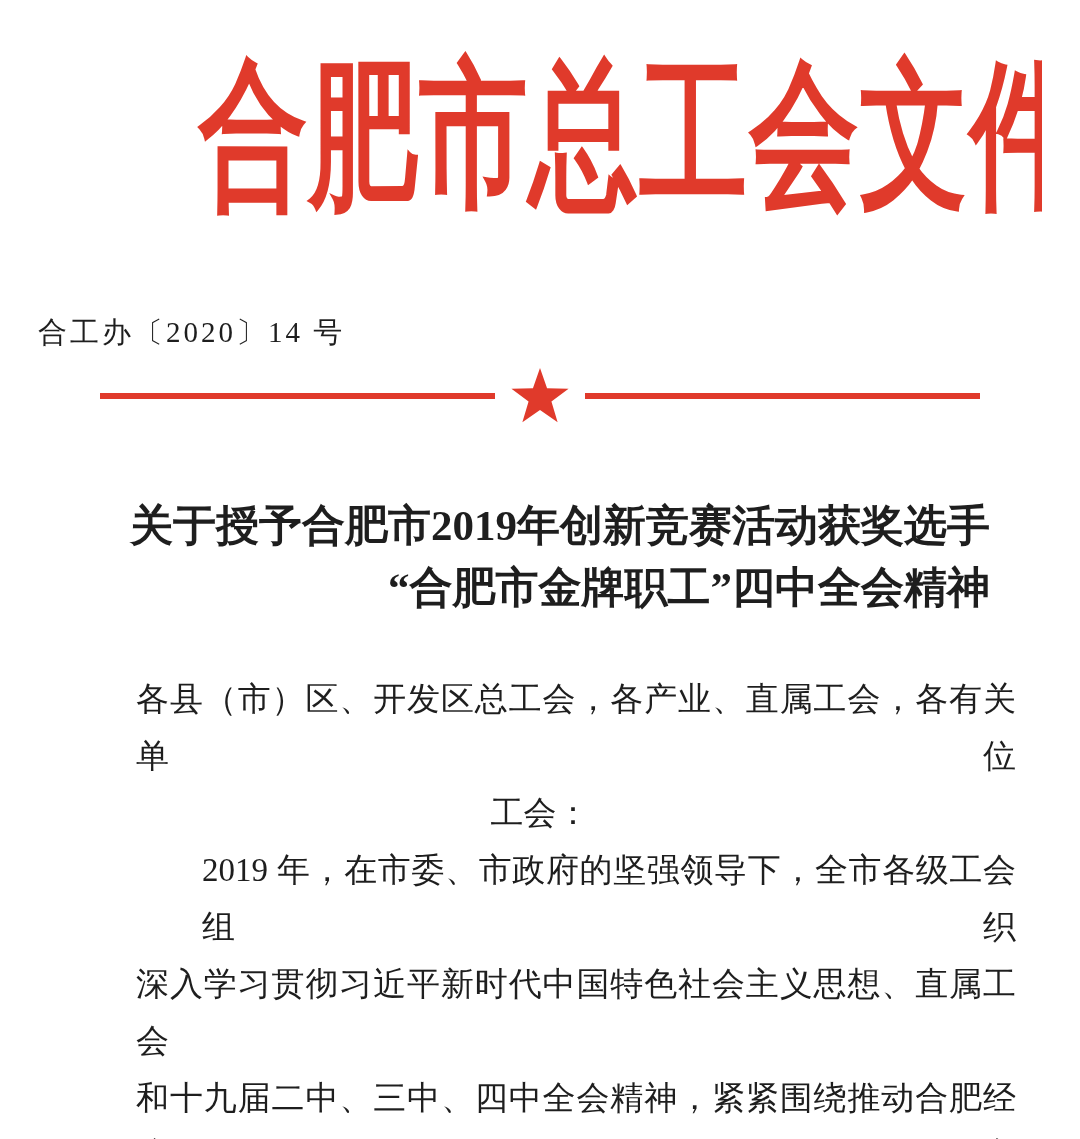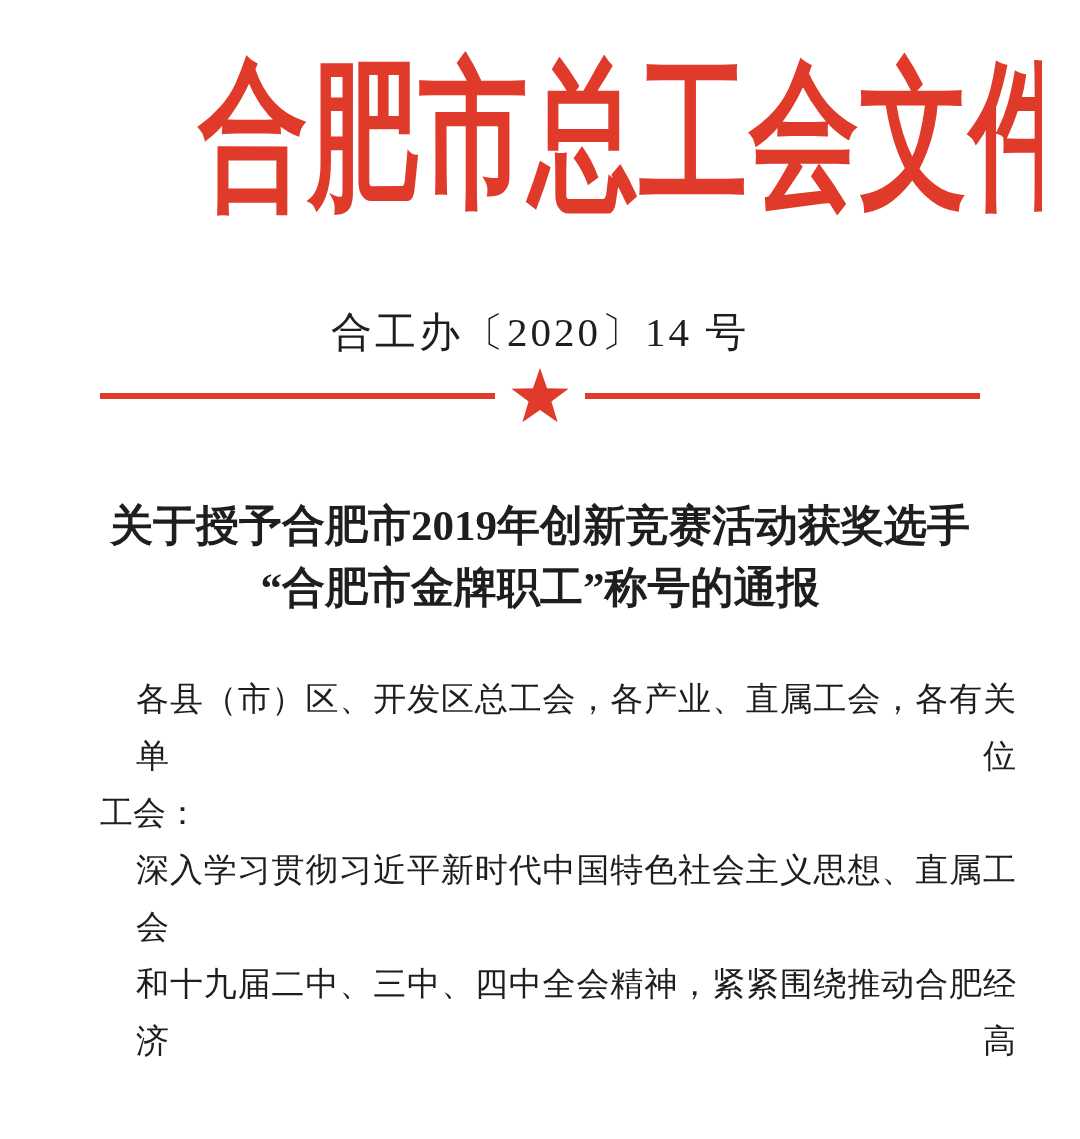--- a/index.html
+++ b/index.html
@@ -33,22 +33,22 @@
     white-space: nowrap;
     transform: scaleX(0.68);
     transform-origin: center center;
     letter-spacing: 2px;
   }
 
   .doc-number {
     margin-top: 90px;
     height: 40px;
     line-height: 40px;
-    text-align: center;
-    font-size: 41px;
+    text-align: left;
+    font-size: 29px;
     letter-spacing: 3px;
     color: var(--ink);
   }
 
   .divider {
     margin: 12px auto 0;
     width: 880px;
     height: 64px;
     display: flex;
     align-items: center;
@@ -64,35 +64,35 @@
     margin: 0 13px;
     display: flex;
     align-items: center;
     justify-content: center;
   }
   .divider .star svg { display: block; }
 
   .doc-title {
     margin: 67px auto 0;
     width: 900px;
-    text-align: center;
+    text-align: right;
     font-weight: bold;
     font-size: 43px;
     line-height: 62px;
     color: var(--ink);
   }
 
   .body-text {
     margin: 52px auto 0;
     width: 880px;
     font-size: 33px;
     line-height: 57px;
     color: var(--ink);
   }
-  .b-line { width: 100%; }
+  .b-line { width: 100%; text-align: center; }
   .b-line.j {
     text-align: justify;
     text-align-last: justify;
     margin-left: 36px;
     
   }
   .b-line.indent { padding-left: 66px; }
 </style>
 </head>
 <body>
@@ -108,24 +108,25 @@
     <span class="star">
       <svg width="62" height="62" viewBox="0 0 64 64" aria-hidden="true">
         <polygon fill="#E03A2B" points="32,3 39.3,24 61.5,24.4 43.8,37.8 50.2,59.1 32,46.4 13.8,59.1 20.2,37.8 2.5,24.4 24.7,24"></polygon>
       </svg>
     </span>
     <span class="line"></span>
   </div>
 
   <div class="doc-title">
     <div>关于授予合肥市2019年创新竞赛活动获奖选手</div>
-    <div>“合肥市金牌职工”称号的通报</div>
+    <div>“合肥市金牌职工”四中全会精神</div>
   </div>
 
   <div class="body-text">
     <div class="b-line j">各县（市）区、开发区总工会，各产业、直属工会，各有关单位</div>
     <div class="b-line">工会：</div>
+    <div class="b-line j indent">2019 年，在市委、市政府的坚强领导下，全市各级工会组织</div>
     <div class="b-line j">深入学习贯彻习近平新时代中国特色社会主义思想、直属工会</div>
     <div class="b-line j">和十九届二中、三中、四中全会精神，紧紧围绕推动合肥经济高</div>
 
   </div>
 
 </div>
 
 </body></html>

